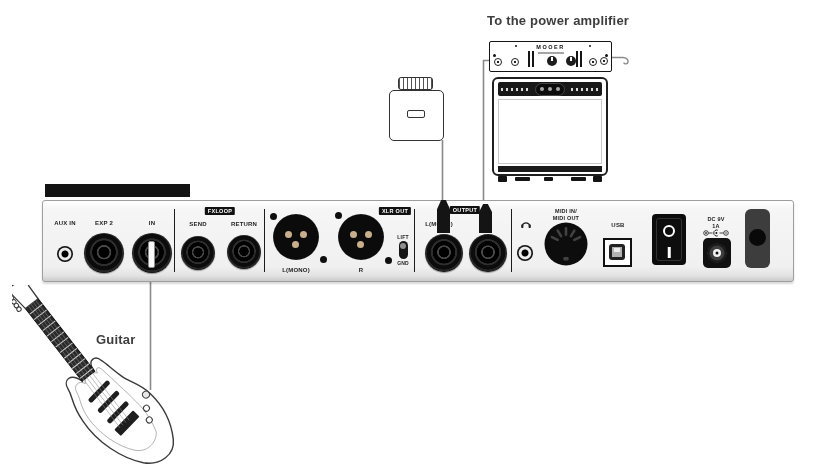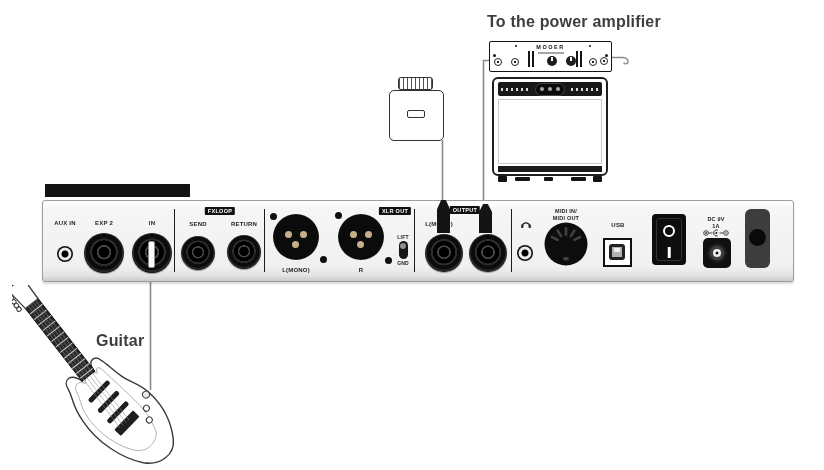--- a/index.html
+++ b/index.html
@@ -1,19 +1,19 @@
 <!DOCTYPE html>
 <html><head>
 <meta charset="utf-8">
 <style>
   html,body{margin:0;padding:0;background:#fff;}
   #canvas{position:relative;width:824px;height:470px;background:#ffffff;overflow:hidden;
           font-family:"Liberation Sans", sans-serif;}
   .abs{position:absolute;}
-  .annot{font-size:16px;font-weight:bold;color:#3d3d3d;letter-spacing:.2px;white-space:nowrap;}
+  .annot{font-size:13px;font-weight:bold;color:#3d3d3d;letter-spacing:.2px;white-space:nowrap;}
   
   #panel{left:42px;top:200px;width:750px;height:80px;border:1px solid #9e9e9e;border-radius:3px;
          background:linear-gradient(#ffffff,#f6f6f6 10%,#f0f0f0 82%,#e3e3e3 93%,#cbcbcb);
          box-shadow:0 2px 2px rgba(0,0,0,.15);}
   #top-bar{left:45px;top:184px;width:145px;height:13px;background:#131313;}
   .divider{width:1px;top:8px;height:63px;background:#1c1c1c;}
   .lbl{font-size:6px;font-weight:bold;color:#1d1d1d;letter-spacing:.2px;white-space:nowrap;
        transform:translateX(-50%);}
   .badge{font-size:5.5px;font-weight:bold;color:#fff;background:#111;padding:1px 3px 1px;
          border-radius:1px;letter-spacing:.3px;white-space:nowrap;transform:translateX(-50%);}

